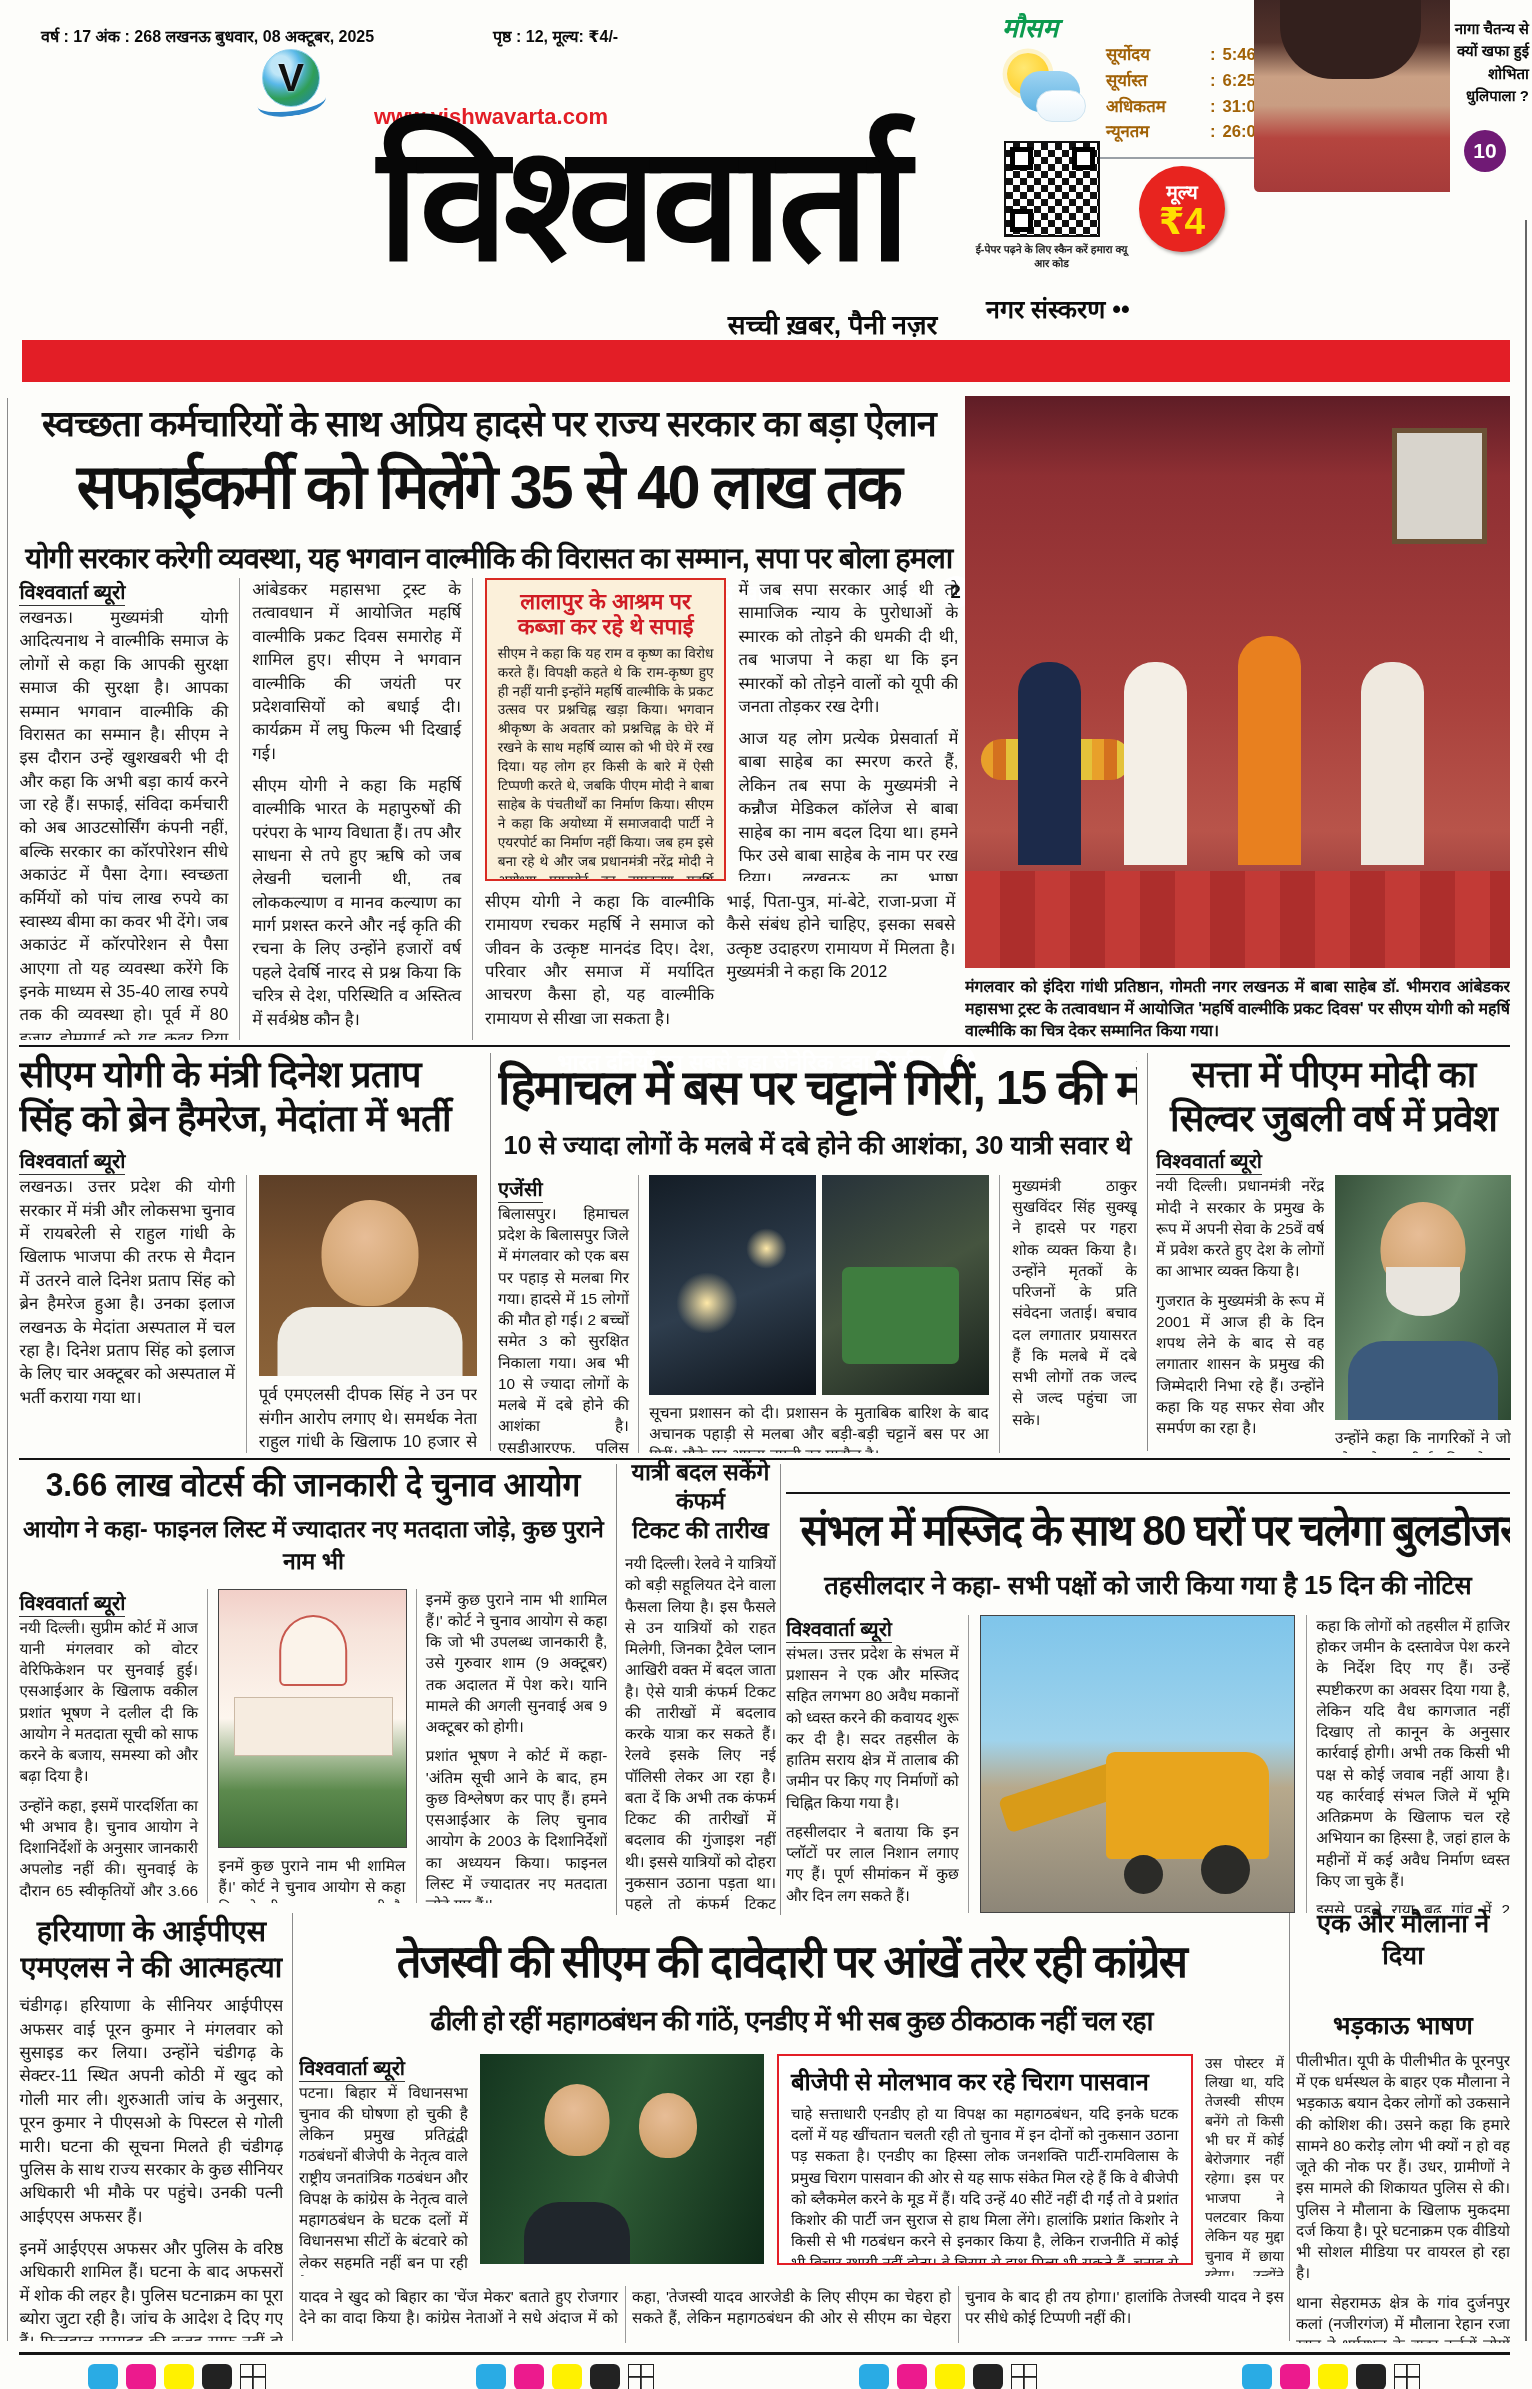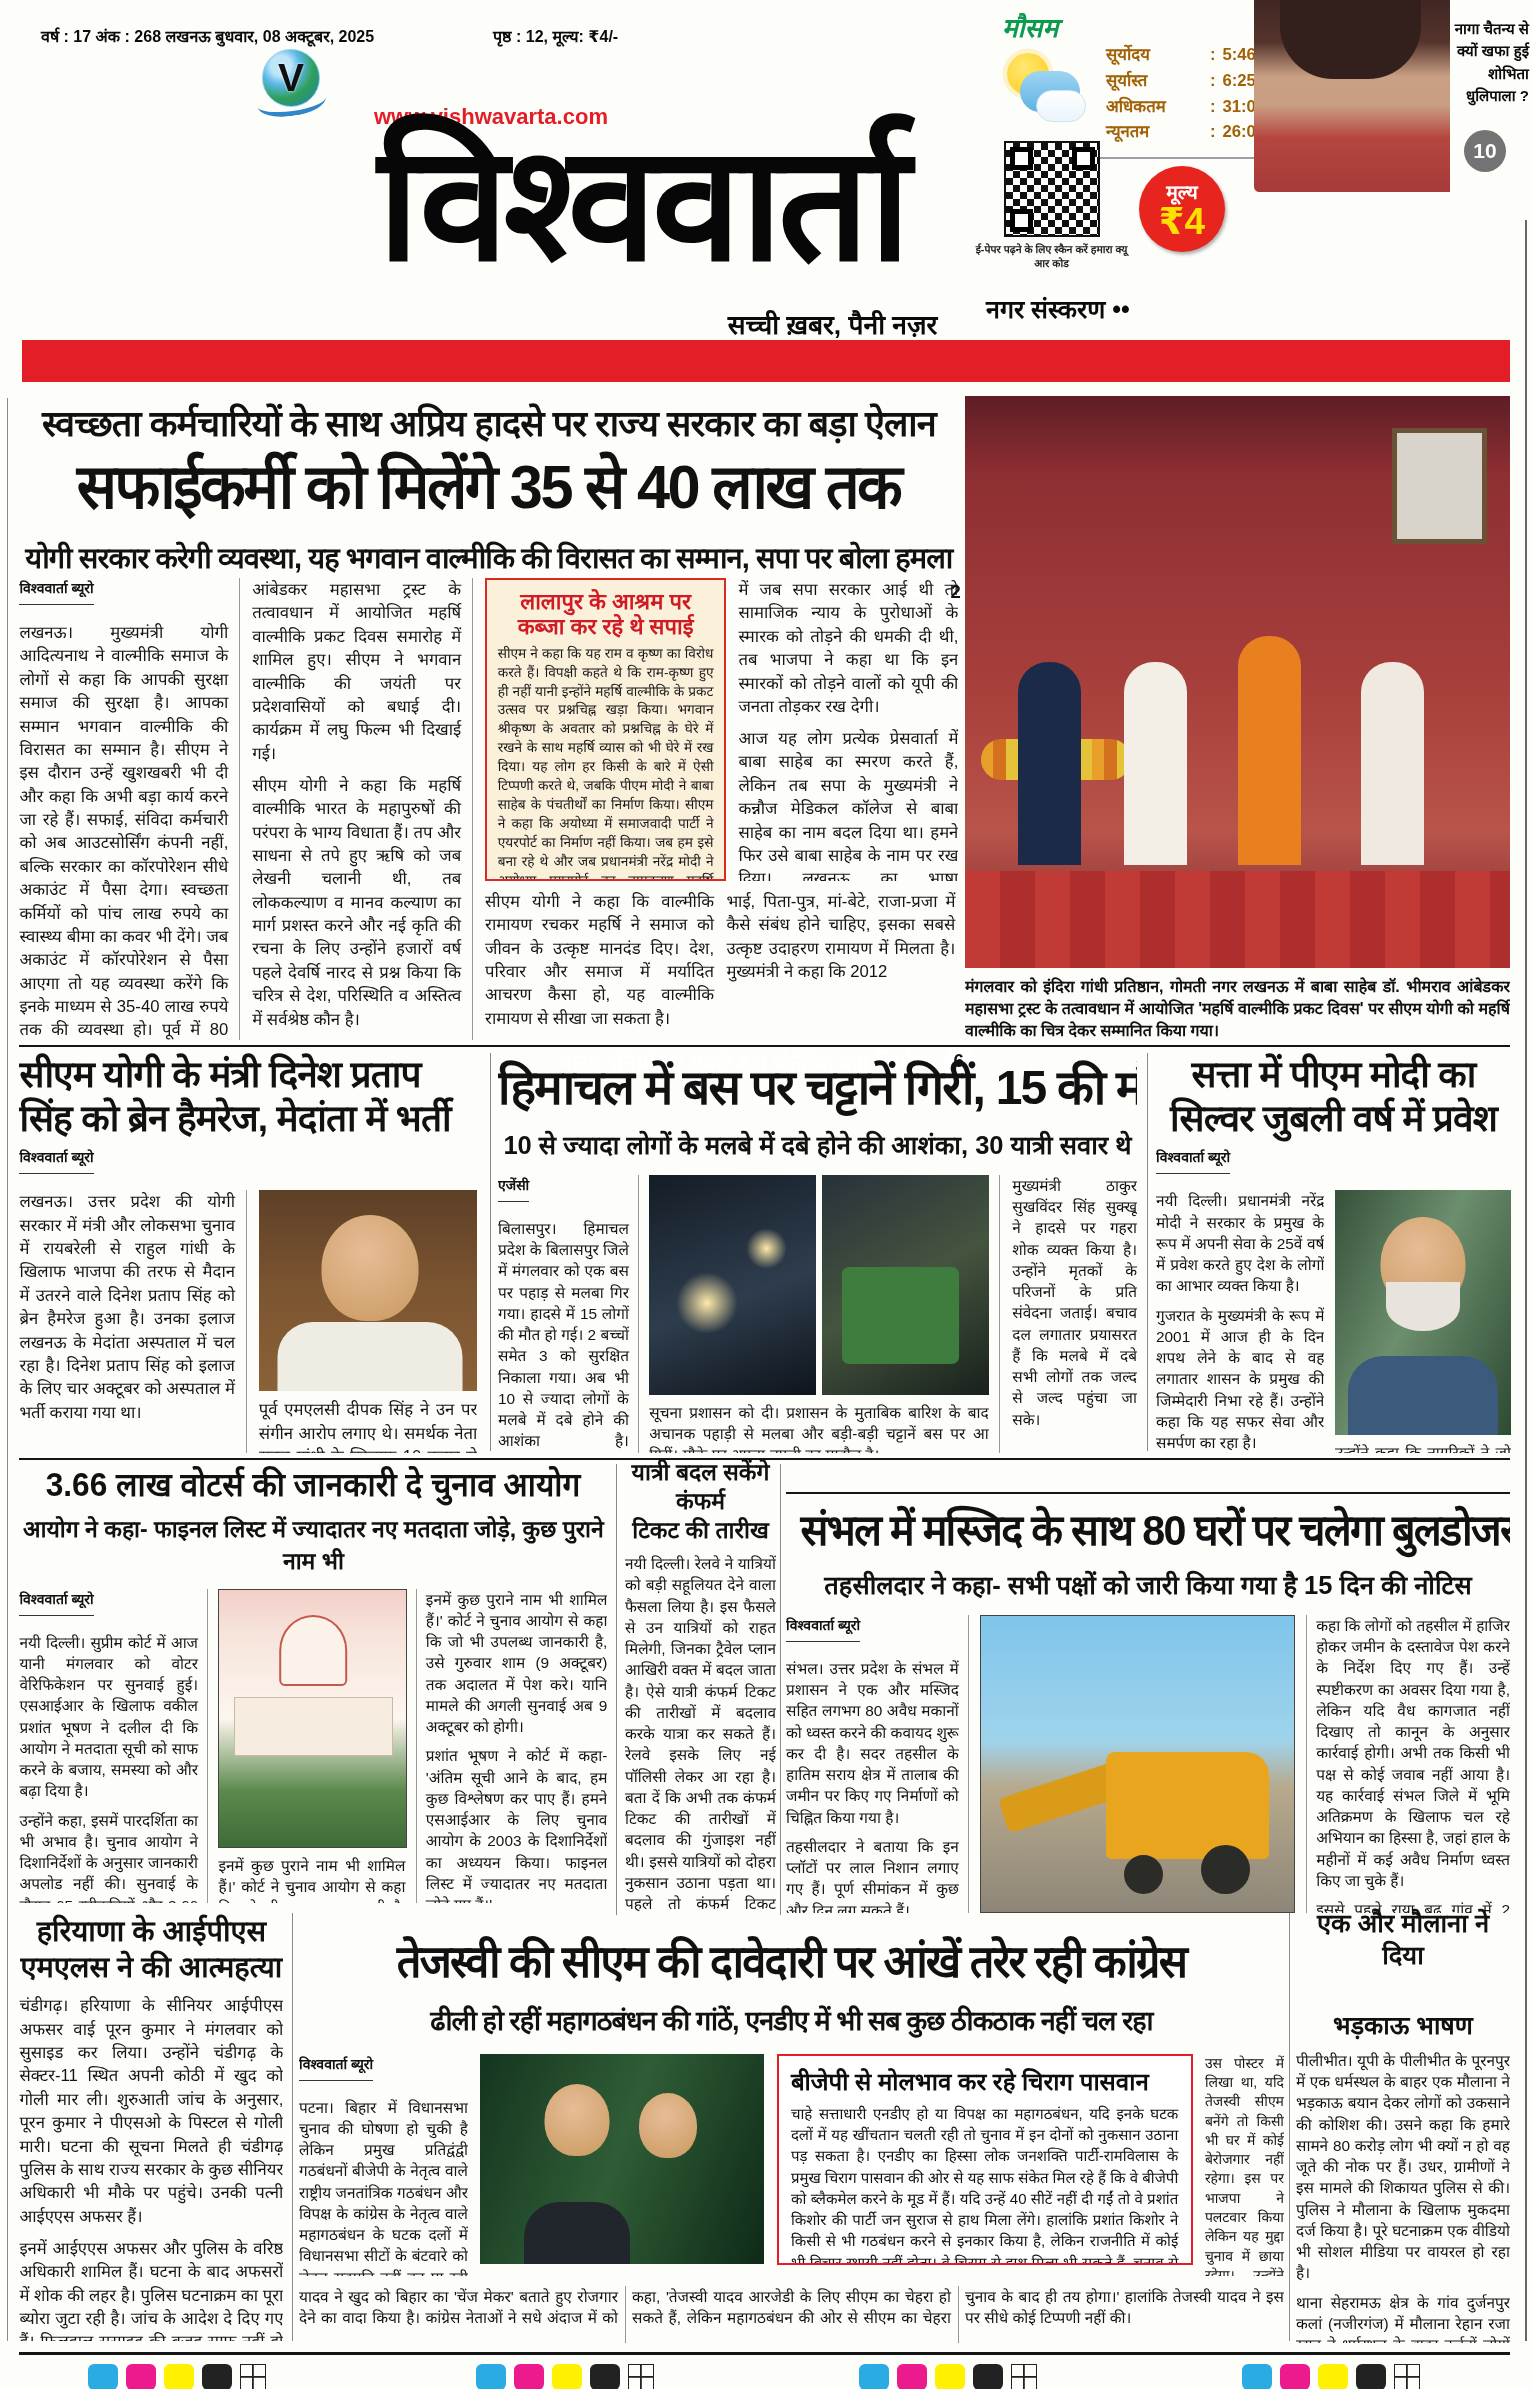--- a/index.html
+++ b/index.html
@@ -20,21 +20,21 @@
   .sun{position:absolute;left:1.8px;top:7px;width:42px;height:42px;border-radius:50%;
        background:radial-gradient(circle at 40% 35%,#ffe873,#ffc813);box-shadow:0 0 0 4.4px rgba(255,214,64,.25);}
   .cb{position:absolute;left:14px;top:25px;width:60px;height:41px;border-radius:21px;
       background:linear-gradient(#9fd4f2,#5fb2e2);}
   .cf{position:absolute;left:30px;top:44px;width:48px;height:30px;border-radius:16px;
       background:linear-gradient(#ffffff,#e9f4fb);border:0.9px solid #cfe4f0;}
   .promo-photo{background:linear-gradient(180deg,#402724 0%,#55342c 22%,#caa084 40%,#c99d82 55%,#b5453f 72%,#a63b3a 100%);
       border-radius:0 0 0 5.3px;}
   .promo-hair{position:absolute;left:26.4px;top:0;width:141px;height:79px;border-radius:0 0 53px 53px;background:#33201d;}
   .promo-text{font-size:15px;font-weight:bold;text-align:right;line-height:1.5;color:#0b0b0b;}
-  .pagecircle{width:42px;height:42px;border-radius:50%;background:#737373;color:#fff;
+  .pagecircle{width:42px;height:42px;border-radius:50%;background:#701a75;color:#fff;
       display:flex;align-items:center;justify-content:center;font-size:21px;font-weight:bold;}
   
   .logo-globe{width:56px;height:56px;border-radius:50%;
       background:radial-gradient(circle at 32% 28%,#bfe6f7 0 18%,#59b8e8 35%,#2f9e57 60%,#1d7fc4 100%);
       display:flex;align-items:center;justify-content:center;border:1.8px solid #8fd0ee;}
   .logo-globe span{font-size:39px;font-weight:bold;color:#101010;text-shadow:0 0 2.6px #fff;}
   .logo-swoosh{position:absolute;left:-5.3px;top:39px;width:69px;height:23px;border-bottom:5.3px solid #2f86c8;
       border-radius:50%;transform:rotate(-8deg);}
   .website{font-size:22px;font-weight:bold;color:#e31e26;}
   .mast-title{font-size:160px;font-weight:bold;color:#070707;letter-spacing:-4.4px;line-height:0.95;
@@ -60,22 +60,22 @@
   .kicker{font-size:36px;font-weight:bold;letter-spacing:-0.9px;}
   .h-huge{font-size:62px;font-weight:bold;letter-spacing:-2.6px;white-space:nowrap;}
   .squeeze{transform:scaleX(.96);transform-origin:center;}
   .subhead{font-size:29px;font-weight:bold;letter-spacing:-0.9px;}
   .h-xl{font-size:48px;font-weight:bold;letter-spacing:-1.8px;white-space:nowrap;}
   .h-lg{font-size:37px;font-weight:bold;letter-spacing:-0.9px;line-height:1.18;}
   .h-md{font-size:29px;font-weight:bold;line-height:1.25;}
   .h-sm{font-size:23px;font-weight:bold;line-height:1.25;}
   .sub-md{font-size:25.5px;font-weight:bold;}
   .sub-sm{font-size:23px;font-weight:bold;}
-  .byline{font-weight:bold;font-size:14px;border-bottom:1.8px solid #333;display:inline-block;
-      padding-bottom:7px;margin:0 0 16px 0;}
+  .byline{font-weight:bold;font-size:20px;border-bottom:1.8px solid #333;display:inline-block;
+      padding-bottom:0;margin:0 0 0 0;}
   .bt{font-size:16.7px;line-height:1.4;text-align:justify;margin:0 0 8.8px 0;color:#141414;}
   .bt-s{font-size:15.4px;line-height:1.38;text-align:justify;margin:0 0 8px 0;color:#141414;}
   .col{overflow:hidden;}
   .caption{font-size:16px;font-weight:bold;line-height:1.38;text-align:justify;}
   .storybox{border:2.6px solid #d92b23;background:#fbf0da;padding:8.8px 10.6px;box-sizing:border-box;overflow:hidden;}
   .sb-title{font-size:22px;font-weight:bold;color:#d01b24;text-align:center;margin-bottom:5.3px;line-height:1.15;}
   .sb-body{font-size:13.7px;line-height:1.38;text-align:justify;margin:0;color:#1a1a1a;}
   .storybox2{border:2.6px solid #e31e26;background:#fff;padding:8.8px 12.3px;box-sizing:border-box;overflow:hidden;}
   .sb2-title{font-size:24px;font-weight:bold;color:#0d0d0d;margin-bottom:5.3px;}
   .sb2-body{font-size:15px;line-height:1.42;text-align:justify;margin:0;}

